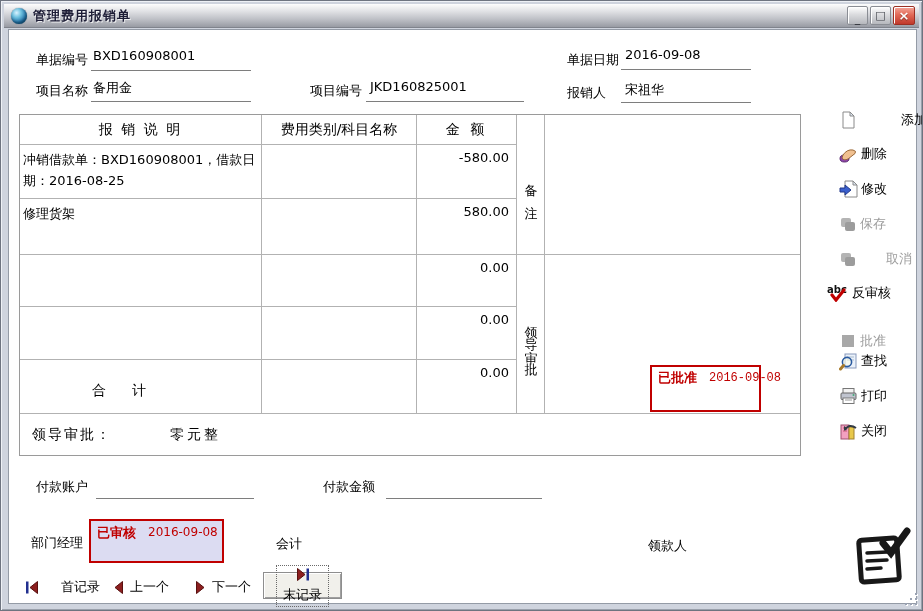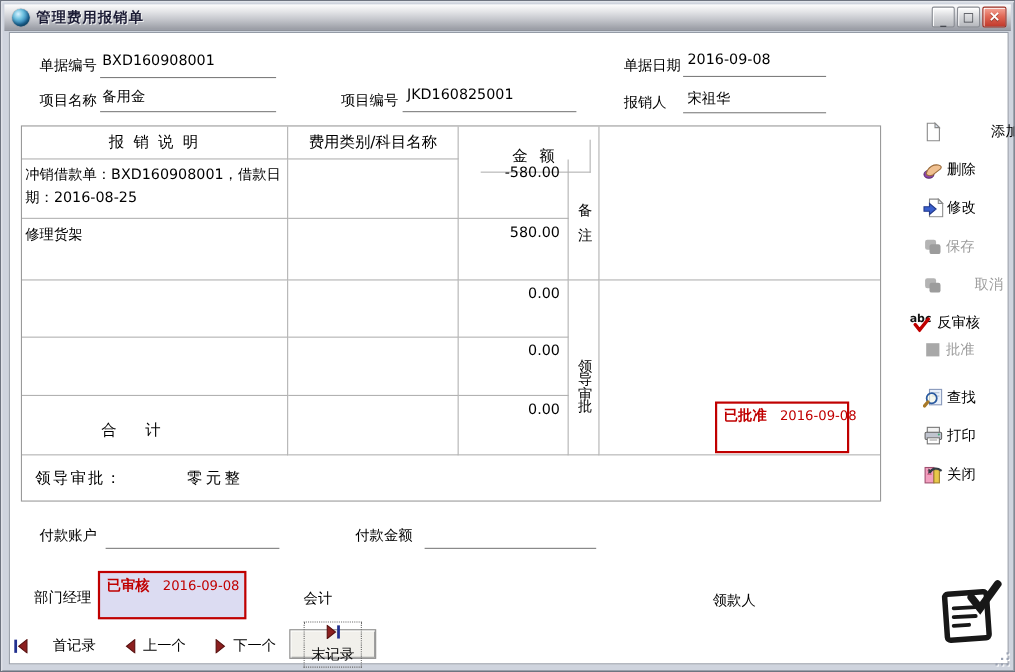--- a/index.html
+++ b/index.html
@@ -110,21 +110,21 @@
   <div class="abs uline" style="left:365px; top:100px; width:158px;"></div>
 
   <div class="abs lbl" style="left:566px; top:83px;">报销人</div>
   <div class="abs val" style="left:624px; top:80px;">宋祖华</div>
   <div class="abs uline" style="left:620px; top:101px; width:130px;"></div>
 
   <div class="etable">
 
     <div class="tc th" style="left:0; top:0; width:242px; height:30px; letter-spacing:2px;">报 销 说 明</div>
     <div class="tc th" style="left:242px; top:0; width:155px; height:30px;">费用类别/科目名称</div>
-    <div class="tc th" style="left:417px; top:0; width:100px; height:30px; letter-spacing:3px;margin-top:12px;">金 额</div>
+    <div class="tc th" style="left:397px; top:0; width:100px; height:30px; letter-spacing:3px;">金 额</div>
 
     <div class="tc desc" style="left:0; top:30px;  width:242px; height:54px;">冲销借款单：BXD160908001，借款日期：2016-08-25</div>
     <div class="tc" style="left:242px; top:30px; width:155px; height:54px;"></div>
     <div class="tc amt" style="left:397px; top:30px; width:100px; height:54px;">-580.00</div>
 
     <div class="tc desc" style="left:0; top:84px;  width:242px; height:56px;">修理货架</div>
     <div class="tc" style="left:242px; top:84px; width:155px; height:56px;"></div>
     <div class="tc amt" style="left:397px; top:84px; width:100px; height:56px;">580.00</div>
 
     <div class="tc desc" style="left:0; top:140px; width:242px; height:52px;"></div>
@@ -137,21 +137,21 @@
 
     <div class="tc total-cell" style="left:0; top:245px; width:242px; height:54px;">合　计</div>
     <div class="tc" style="left:242px; top:245px; width:155px; height:54px;"></div>
     <div class="tc amt" style="left:397px; top:245px; width:100px; height:54px;">0.00</div>
 
     <div class="tc vlabel" style="left:497px; top:0; width:28px; height:140px; letter-spacing:22px; padding-top:22px;">备注</div>
     <div class="tc vlabel" style="left:497px; top:140px; width:28px; height:159px; letter-spacing:12px; padding-top:12px;">领导审批</div>
 
     <div class="tc no-r" style="left:525px; top:0; width:255px; height:140px;"></div>
     <div class="tc no-r" style="left:525px; top:140px; width:255px; height:159px;">
-      <div class="stamp" style="position:absolute; left:105px; top:110px; width:122px; height:47px;">
+      <div class="stamp" style="position:absolute; left:105px; top:110px; width:111px; height:47px;font-family:Liberation Mono, monospace;">
         <div class="srow">
             <span class="status">已批准</span>
             <span>2016-09-08</span>
           </div>
       </div>
     </div>
 
     <div class="tc no-r no-b words-row" style="left:0; top:299px; width:780px; height:42px;">
       <span style="padding-left:12px; letter-spacing:2px;">领导审批：</span>
       <span style="padding-left:58px; letter-spacing:3px;">零元整</span>
@@ -224,21 +224,21 @@
       </svg>
     <span class="slabel">取消</span>
   </div>
   <div class="sbtn wide" style="top:281px;">
     <svg width="22" height="18" viewBox="0 0 22 18">
         <text x="0" y="9" font-size="10" font-weight="bold" fill="#111" font-family="DejaVu Sans,sans-serif">abc</text>
         <path d="M5 11 l4 5 8 -10" stroke="#c00000" stroke-width="3.2" fill="none" stroke-linecap="round"></path>
       </svg>
     <span class="slabel">反审核</span>
   </div>
-  <div class="sbtn disabled" style="top:306px;">
+  <div class="sbtn disabled" style="top:329px;">
     <svg width="18" height="18" viewBox="0 0 18 18">
         <rect x="3" y="3" width="12" height="12" fill="#a8a8a8"></rect>
       </svg>
     <span class="slabel">批准</span>
   </div>
   <div class="sbtn" style="top:349px;">
     <svg width="19" height="19" viewBox="0 0 19 19">
         <rect x="6" y="2" width="11" height="14" fill="#eaf1fa" stroke="#8899bb"></rect>
         <line x1="8" y1="5" x2="15" y2="5" stroke="#aabbcc"></line>
         <line x1="8" y1="8" x2="15" y2="8" stroke="#aabbcc"></line>
@@ -262,21 +262,21 @@
         <rect x="2" y="3" width="8" height="14" fill="#f2a0c0" stroke="#a05070"></rect>
         <line x1="4" y1="6" x2="8" y2="6" stroke="#c57"></line>
         <line x1="4" y1="9" x2="8" y2="9" stroke="#c57"></line>
         <rect x="10" y="5" width="5" height="12" fill="#e8c84a" stroke="#a08030"></rect>
         <path d="M17 6 q-7 -5 -11 2" stroke="#333a44" stroke-width="2" fill="none"></path>
         <path d="M8 6 l-3 3 0 -5 z" fill="#333a44"></path>
       </svg>
     <span class="slabel">关闭</span>
   </div>
 
-  <div class="nav-item" style="left:11px;gap:22px;">
+  <div class="nav-item" style="left:24px;gap:22px;">
     <svg width="14" height="13" viewBox="0 0 14 13">
         <rect x="1" y="0.5" width="2.5" height="12" fill="#22308f"></rect>
         <path d="M12.5 0.5 L5 6.5 L12.5 12.5 z" fill="#8c1f1f" stroke="#58100f"></path>
       </svg>
     <span>首记录</span>
   </div>
   <div class="nav-item" style="left:112px;">
     <svg width="11" height="13" viewBox="0 0 11 13">
         <path d="M9.5 0.5 L2 6.5 L9.5 12.5 z" fill="#8c1f1f" stroke="#58100f"></path>
       </svg>

